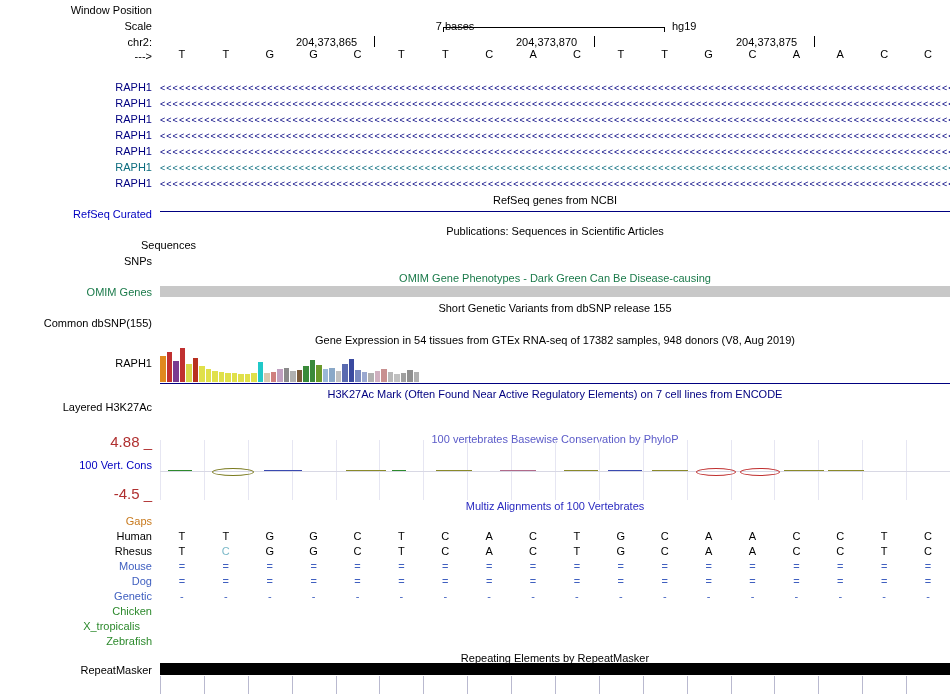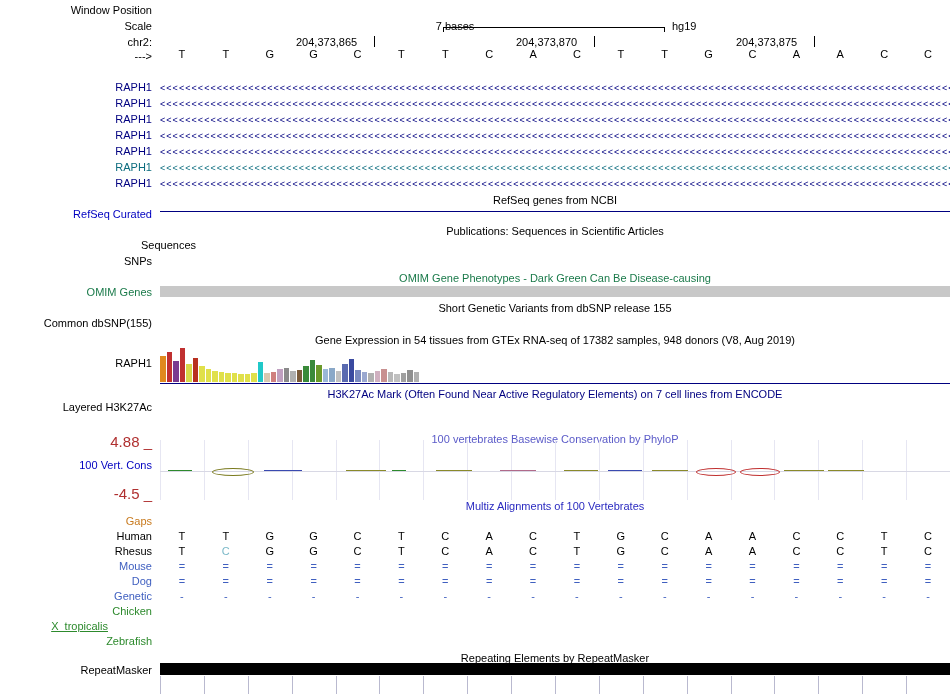--- a/index.html
+++ b/index.html
@@ -384,21 +384,21 @@
         <div class="sp-cell" style="left: 482.722px; color: rgb(64, 96, 192);">-</div>
         <div class="sp-cell" style="left: 526.611px; color: rgb(64, 96, 192);">-</div>
         <div class="sp-cell" style="left: 570.5px; color: rgb(64, 96, 192);">-</div>
         <div class="sp-cell" style="left: 614.389px; color: rgb(64, 96, 192);">-</div>
         <div class="sp-cell" style="left: 658.278px; color: rgb(64, 96, 192);">-</div>
         <div class="sp-cell" style="left: 702.167px; color: rgb(64, 96, 192);">-</div>
         <div class="sp-cell" style="left: 746.056px; color: rgb(64, 96, 192);">-</div>
       </div>
       <div class="lbl-right" style="position: absolute; top: 605px; right: 798px; color: rgb(45, 138, 45);">Chicken</div>
       <div class="sp-row" style="top: 605px;"></div>
-      <div class="lbl-right" style="position: absolute; top: 620px; right: 842px; color: rgb(45, 138, 45); text-decoration: underline;">X_tropicalis</div>
+      <div class="lbl-right" style="position: absolute; top: 620px; right: 810px; color: rgb(45, 138, 45);">X_tropicalis</div>
       <div class="sp-row" style="top: 620px;"></div>
       <div class="lbl-right" style="position: absolute; top: 635px; right: 798px; color: rgb(45, 138, 45);">Zebrafish</div>
       <div class="sp-row" style="top: 635px;"></div>
     </div>
 
   <div class="caption" style="top:652px;">Repeating Elements by RepeatMasker</div>
   <div class="lbl-right" style="top:664px;right:798px;position:absolute;">RepeatMasker</div>
   <div class="rm-bar" style="top:663px;"></div>
 
   <div class="bottom-ticks" id="bottom-ticks" style="top:676px;">

